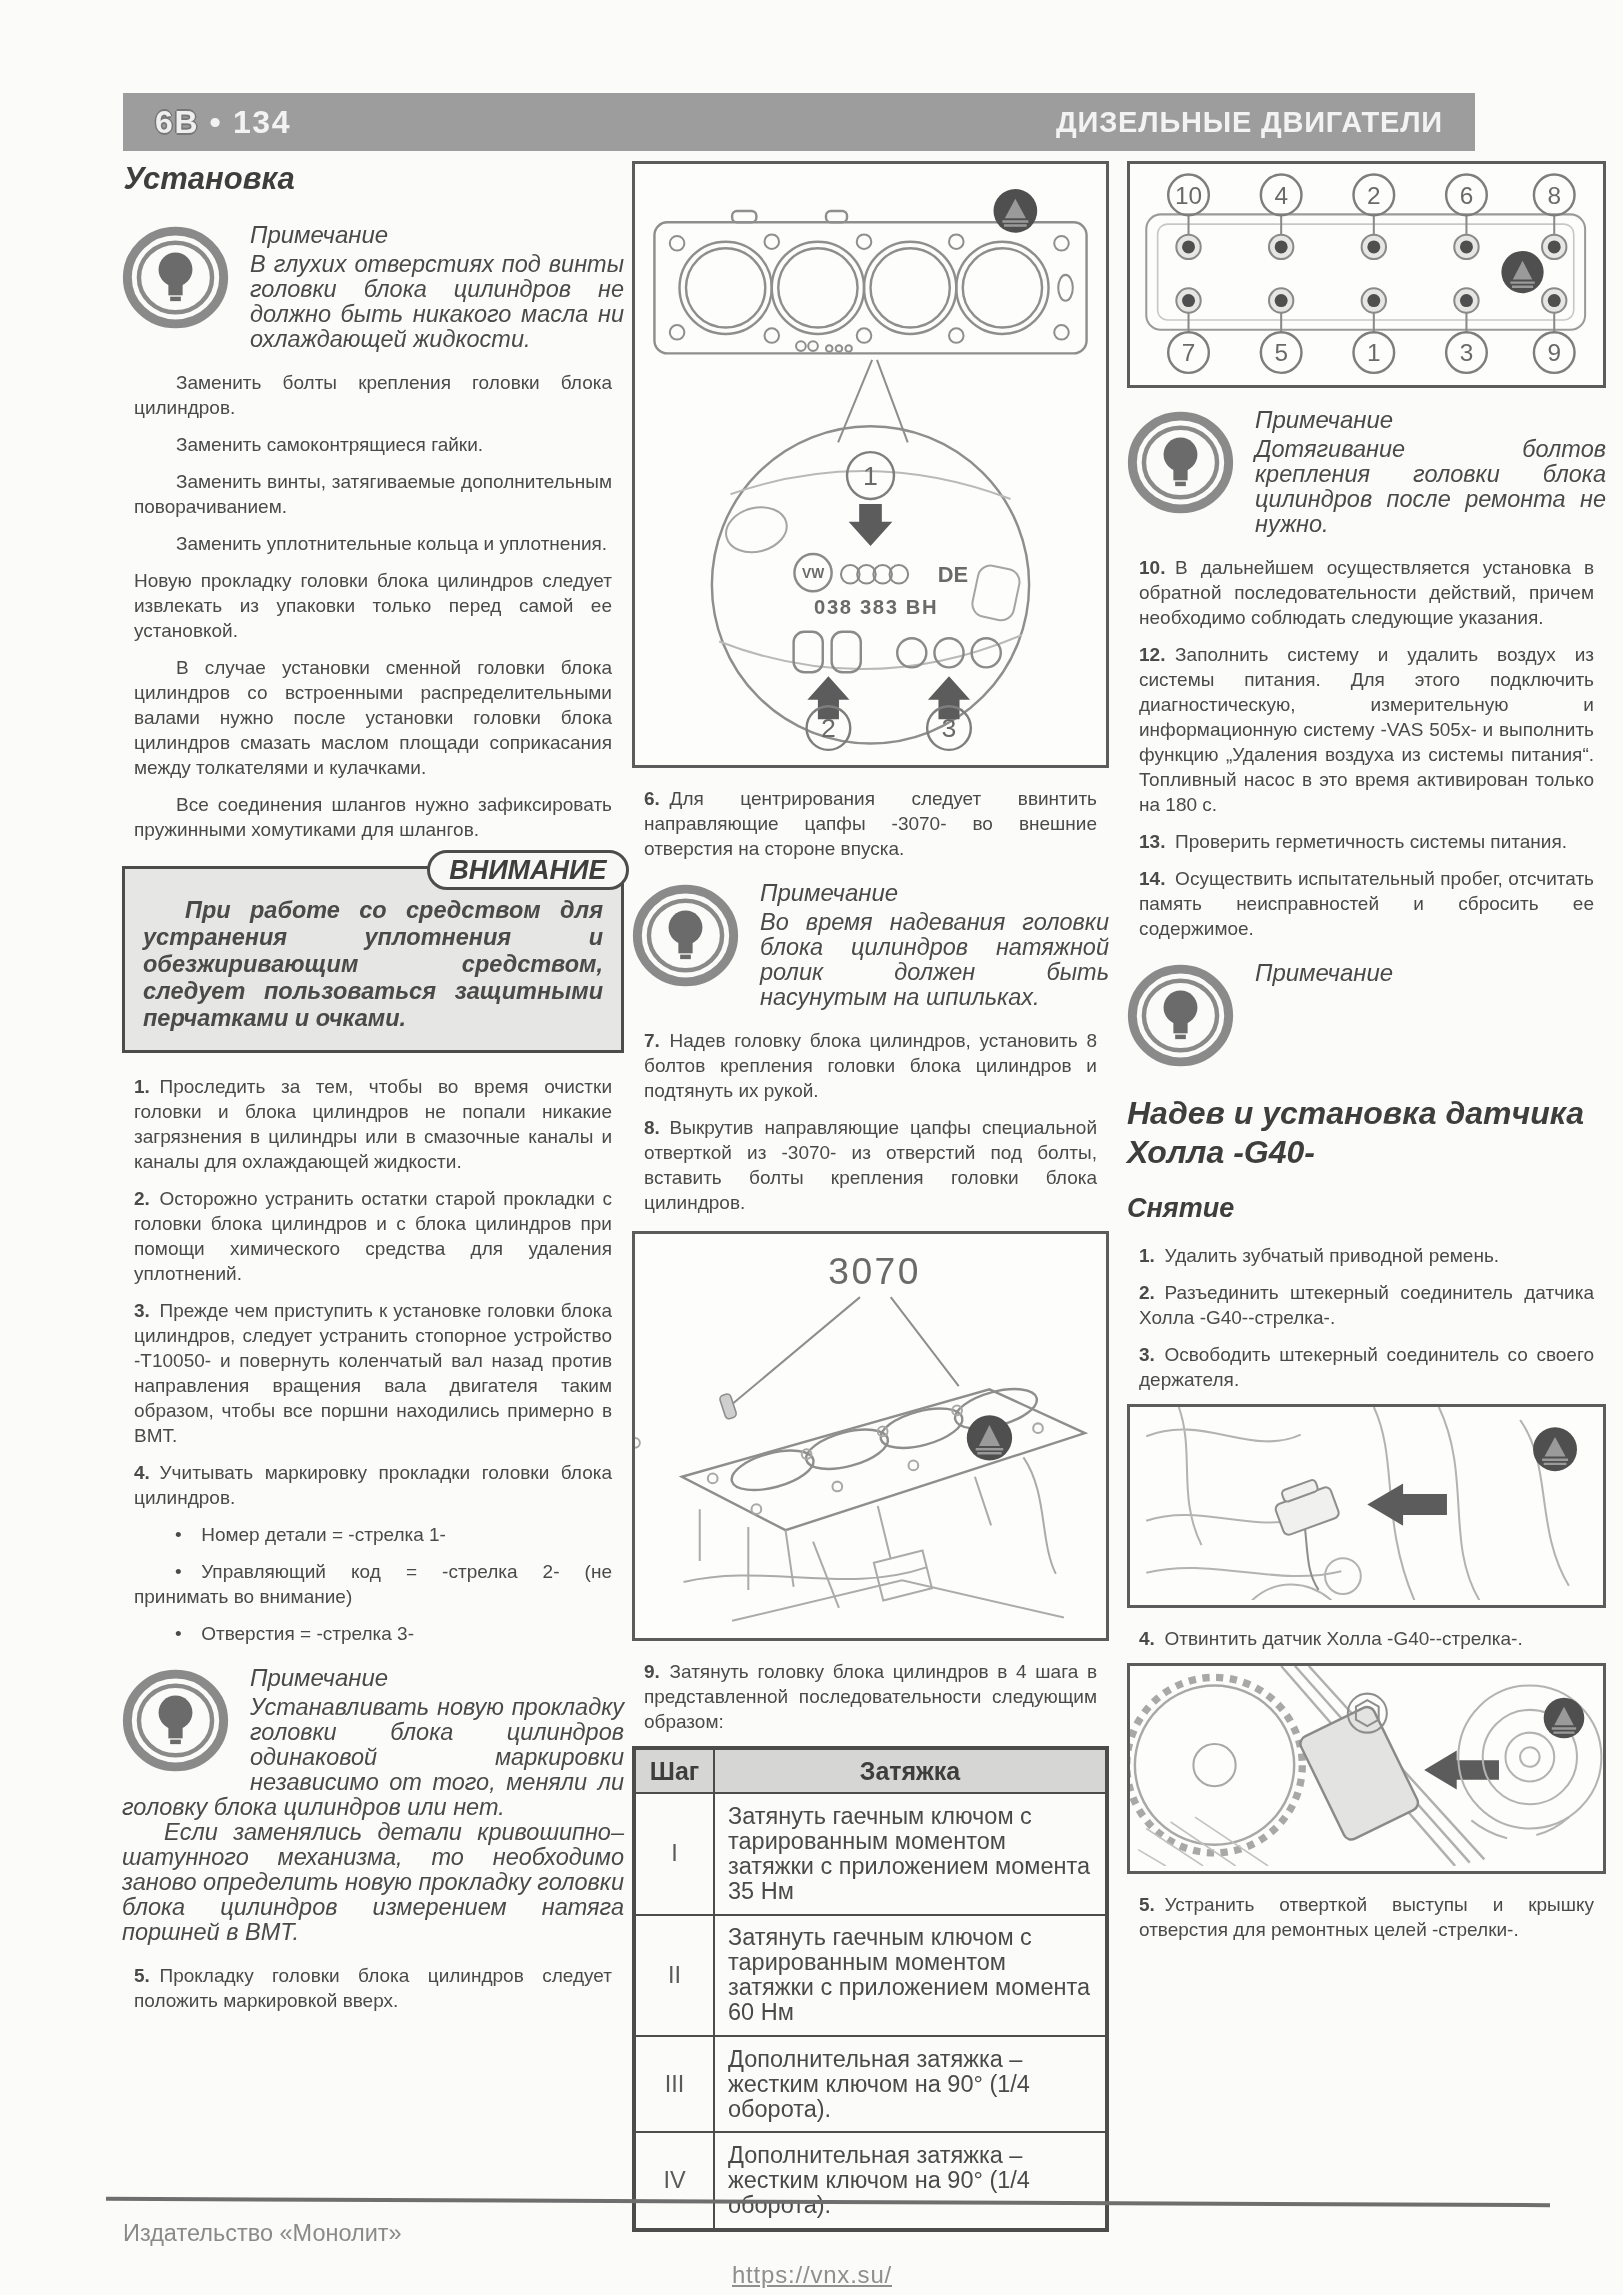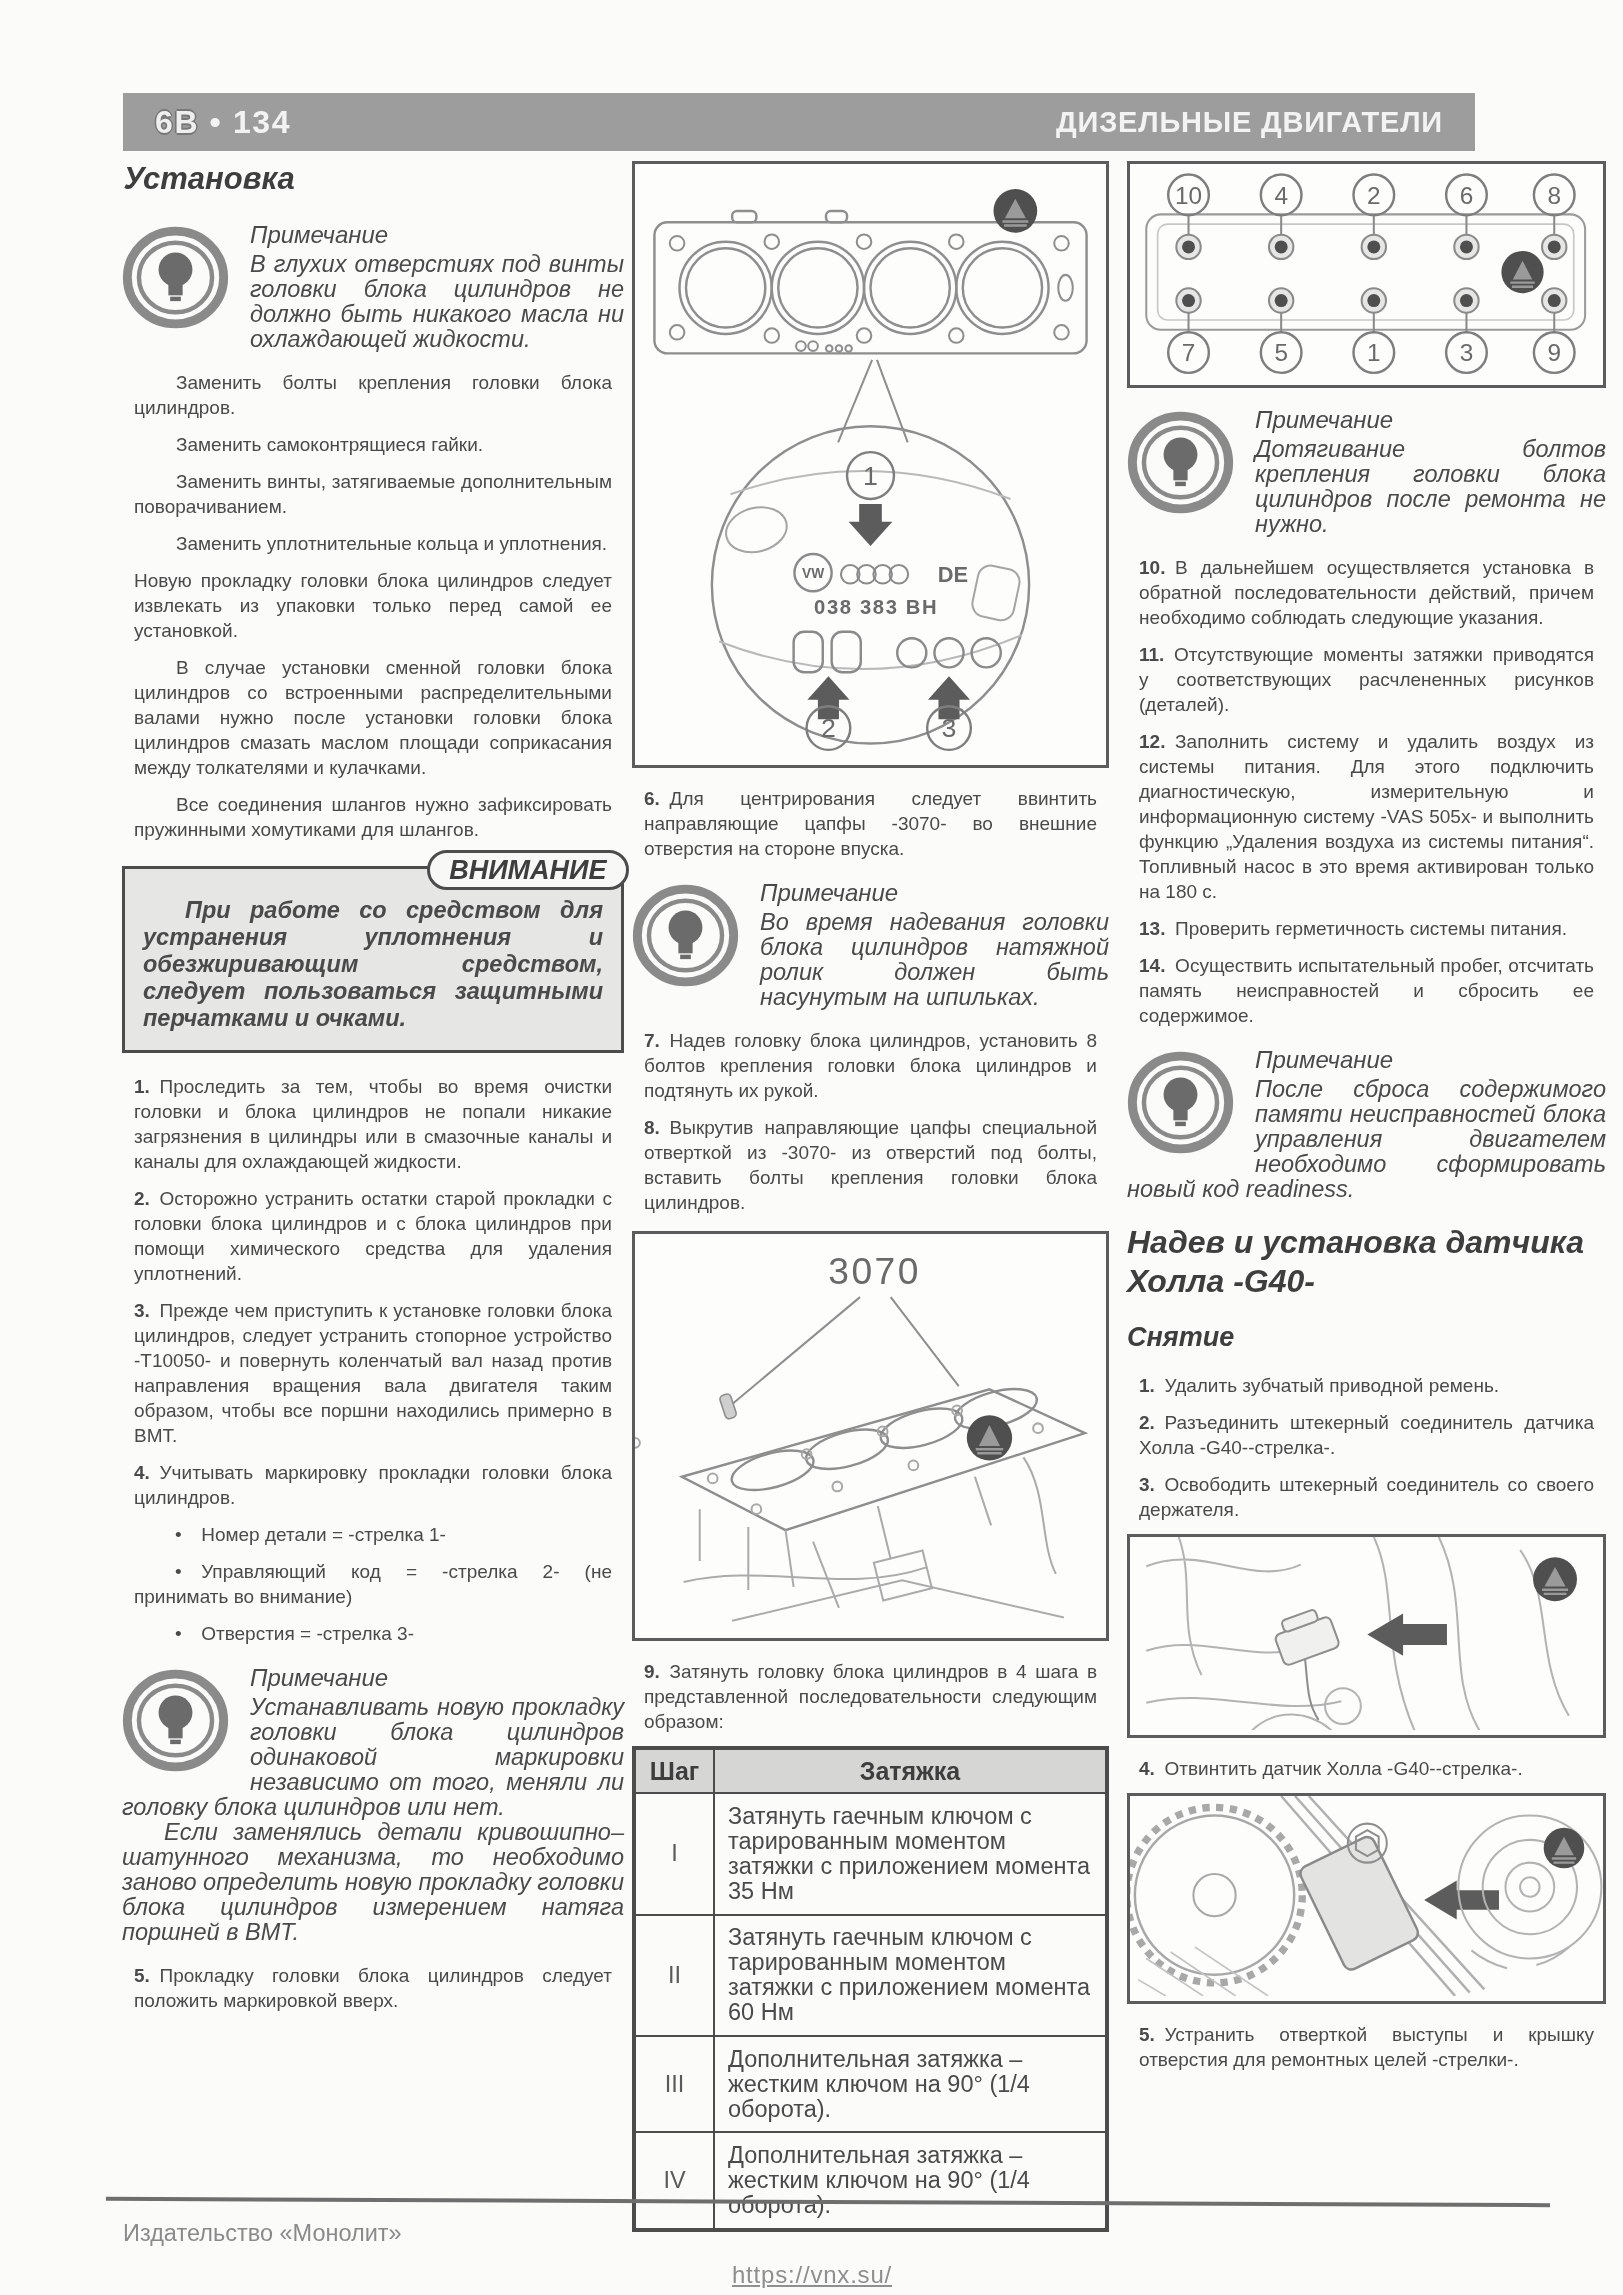--- a/index.html
+++ b/index.html
@@ -377,37 +377,35 @@
             <rect x="26" y="33" width="8" height="7" fill="#6b6b6b"></rect>
             <path d="M27,42 h6" stroke="#6b6b6b" stroke-width="2.5"></path>
           </svg>
       </span>
       <p class="nlabel">Примечание</p>
       <p class="nbody">Дотягивание болтов крепления головки блока цилиндров после ремонта не нужно.</p>
       <div class="clr"></div>
     </div>
 
     <p class="p step"><b>10.</b><span>В дальнейшем осуществляется установка в обратной последовательности действий, причем необходимо соблюдать следующие указания.</span></p>
-    <p class="p step"><b>11.</b><span>Отсутствующие моменты затяжки приводятся у соответствующих расчлененных рисунков (деталей).</span></p>
     <p class="p step"><b>12.</b><span>Заполнить систему и удалить воздух из системы питания. Для этого подключить диагностическую, измерительную и информационную систему -VAS 505x- и выполнить функцию „Удаления воздуха из системы питания“. Топливный насос в это время активирован только на 180 с.</span></p>
     <p class="p step"><b>13.</b><span>Проверить герметичность системы питания.</span></p>
     <p class="p step"><b>14.</b><span>Осуществить испытательный пробег, отсчитать память неисправностей и сбросить ее содержимое.</span></p>
 
     <div class="note">
       <span class="nicon">
         <svg viewBox="0 0 60 60">
             <ellipse cx="30" cy="30" rx="27" ry="26" fill="none" stroke="#8a8a8a" stroke-width="5"></ellipse>
             <ellipse cx="30" cy="30" rx="20.5" ry="19.5" fill="none" stroke="#8a8a8a" stroke-width="2.5"></ellipse>
             <circle cx="30" cy="25.5" r="9.5" fill="#6b6b6b"></circle>
             <rect x="26" y="33" width="8" height="7" fill="#6b6b6b"></rect>
             <path d="M27,42 h6" stroke="#6b6b6b" stroke-width="2.5"></path>
           </svg>
       </span>
       <p class="nlabel">Примечание</p>
-      <p class="nbody">После сброса содержимого памяти неисправностей блока управления двигателем необходимо сформировать новый код readiness.</p>
       <div class="clr"></div>
     </div>
 
     <h1 class="big">Надев и установка датчика Холла -G40-</h1>
     <h3 class="sub">Снятие</h3>
 
     <p class="p step"><b>1.</b><span>Удалить зубчатый приводной ремень.</span></p>
     <p class="p step"><b>2.</b><span>Разъединить штекерный соединитель датчика Холла -G40--стрелка-.</span></p>
     <p class="p step"><b>3.</b><span>Освободить штекерный соединитель со своего держателя.</span></p>
 

